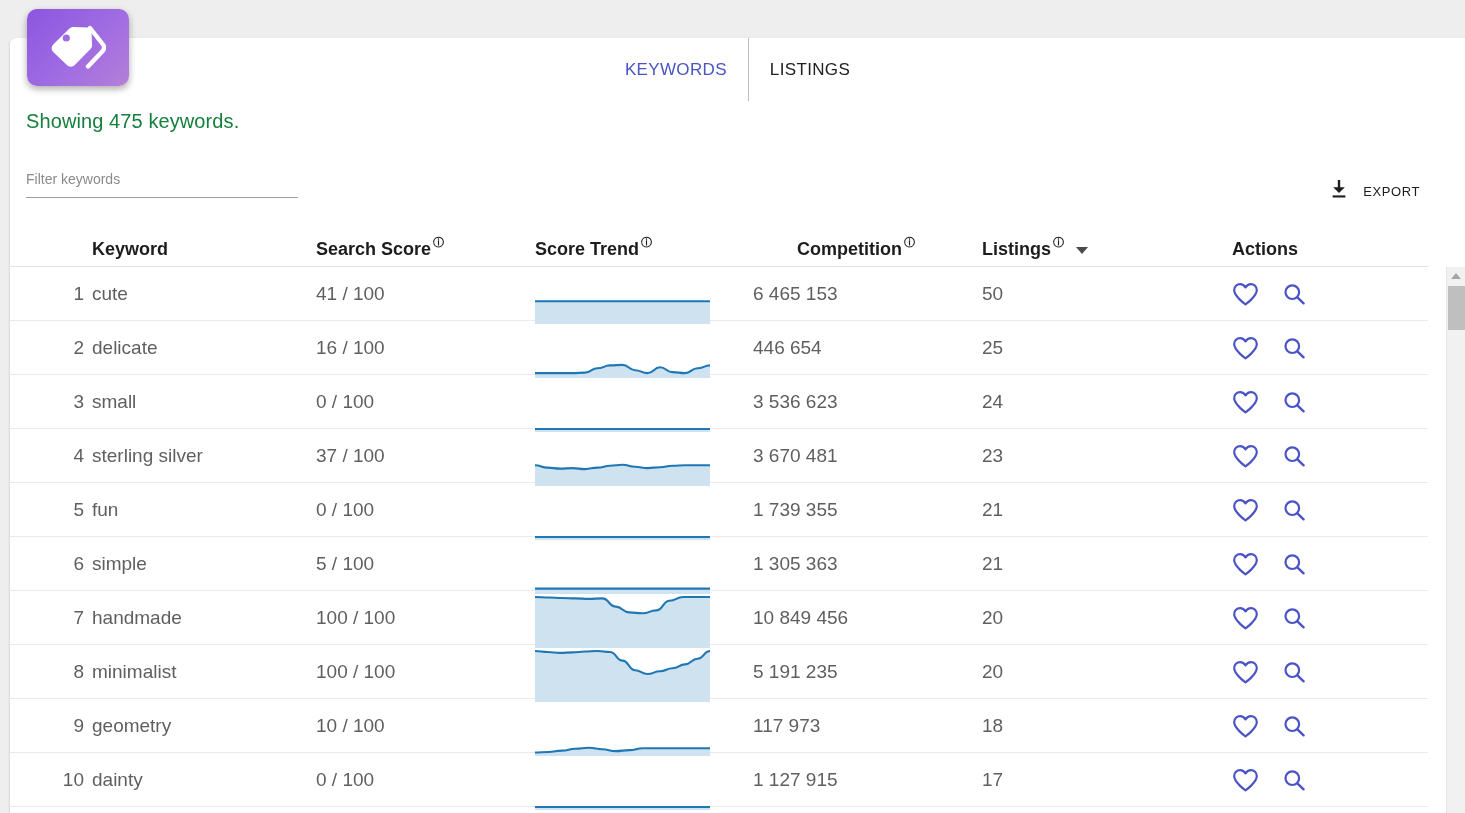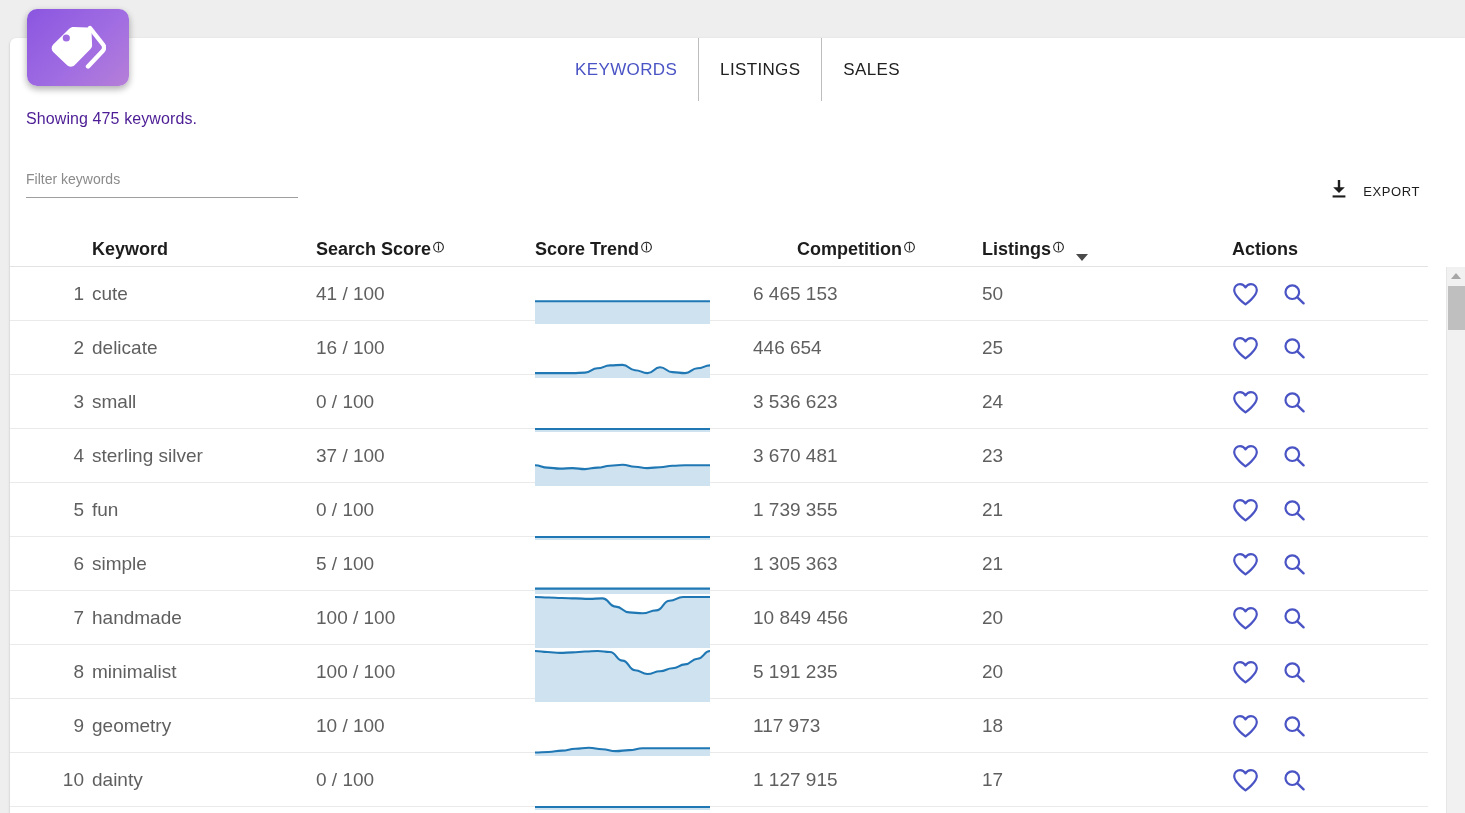--- a/index.html
+++ b/index.html
@@ -60,22 +60,22 @@
     white-space: nowrap;
     text-align: right;
   }
   .tab + .tab { border-left: 1px solid #bdbdbd; }
   .tab.active { color: #4a54c4; }
 
   
   .showing {
     position: absolute;
     left: 16px; top: 72px;
-    font-size: 16px;
-    color: #4c1d95;
+    font-size: 20px;
+    color: #15803d;
     letter-spacing: .1px;
   }
 
   
   .filter-wrap {
     position: absolute;
     left: 16px; top: 132px;
     width: 272px;
   }
   .filter-input {
@@ -115,21 +115,21 @@
     height: 41px;
     border-bottom: 1px solid #e3e3e3;
   }
   .th {
     position: absolute;
     bottom: 6px;
     font-size: 18px;
     color: #1c1c1c;
     font-weight: bold;
     white-space: nowrap;
-    display: flex; align-items: center; gap: 2px;
+    display: flex; align-items: flex-start; gap: 2px;
     cursor: pointer;
   }
   .th .info {
     font-size: 11px;
     line-height: 11px;
     position: relative; top: -2px;
     display:inline-block;
   }
   .th .caret {
     width: 0; height: 0;
@@ -204,21 +204,20 @@
 </head>
 <body>
 
 <div id="app">
 
   <div class="card">
 
     <div class="tabs" id="tabbar">
         <div class="tab active">KEYWORDS</div>
         <div class="tab">LISTINGS</div>
-        <div class="tab">SALES</div>
       </div>
 
     <div class="showing">Showing 475 keywords.</div>
 
     <div class="filter-wrap">
       <input class="filter-input" type="text" placeholder="Filter keywords" style="">
     </div>
 
     <div class="export">
       <span>

